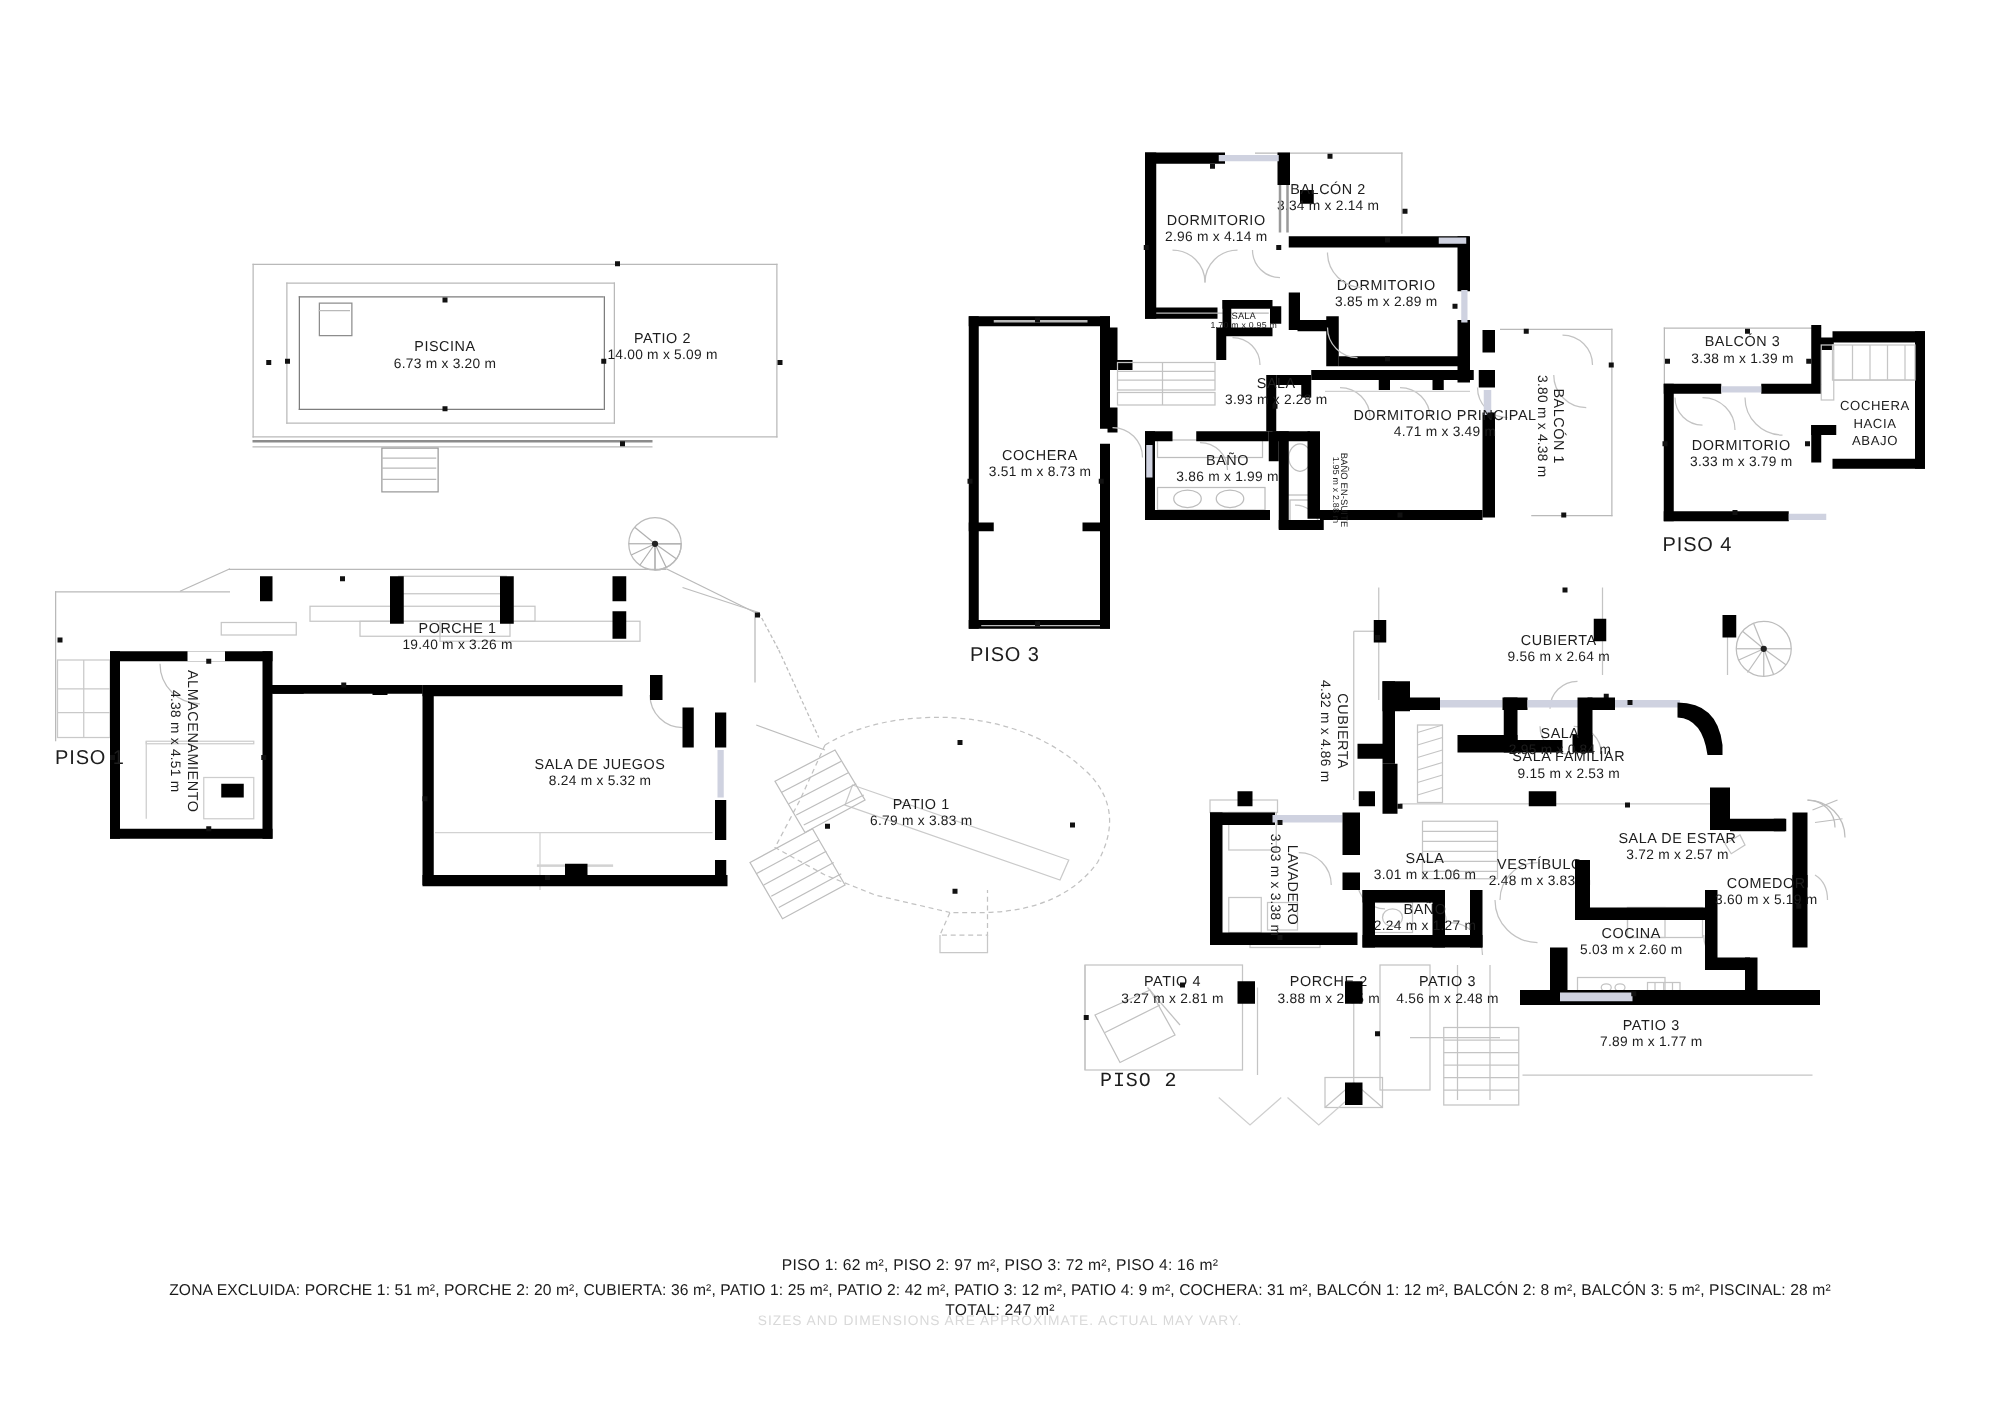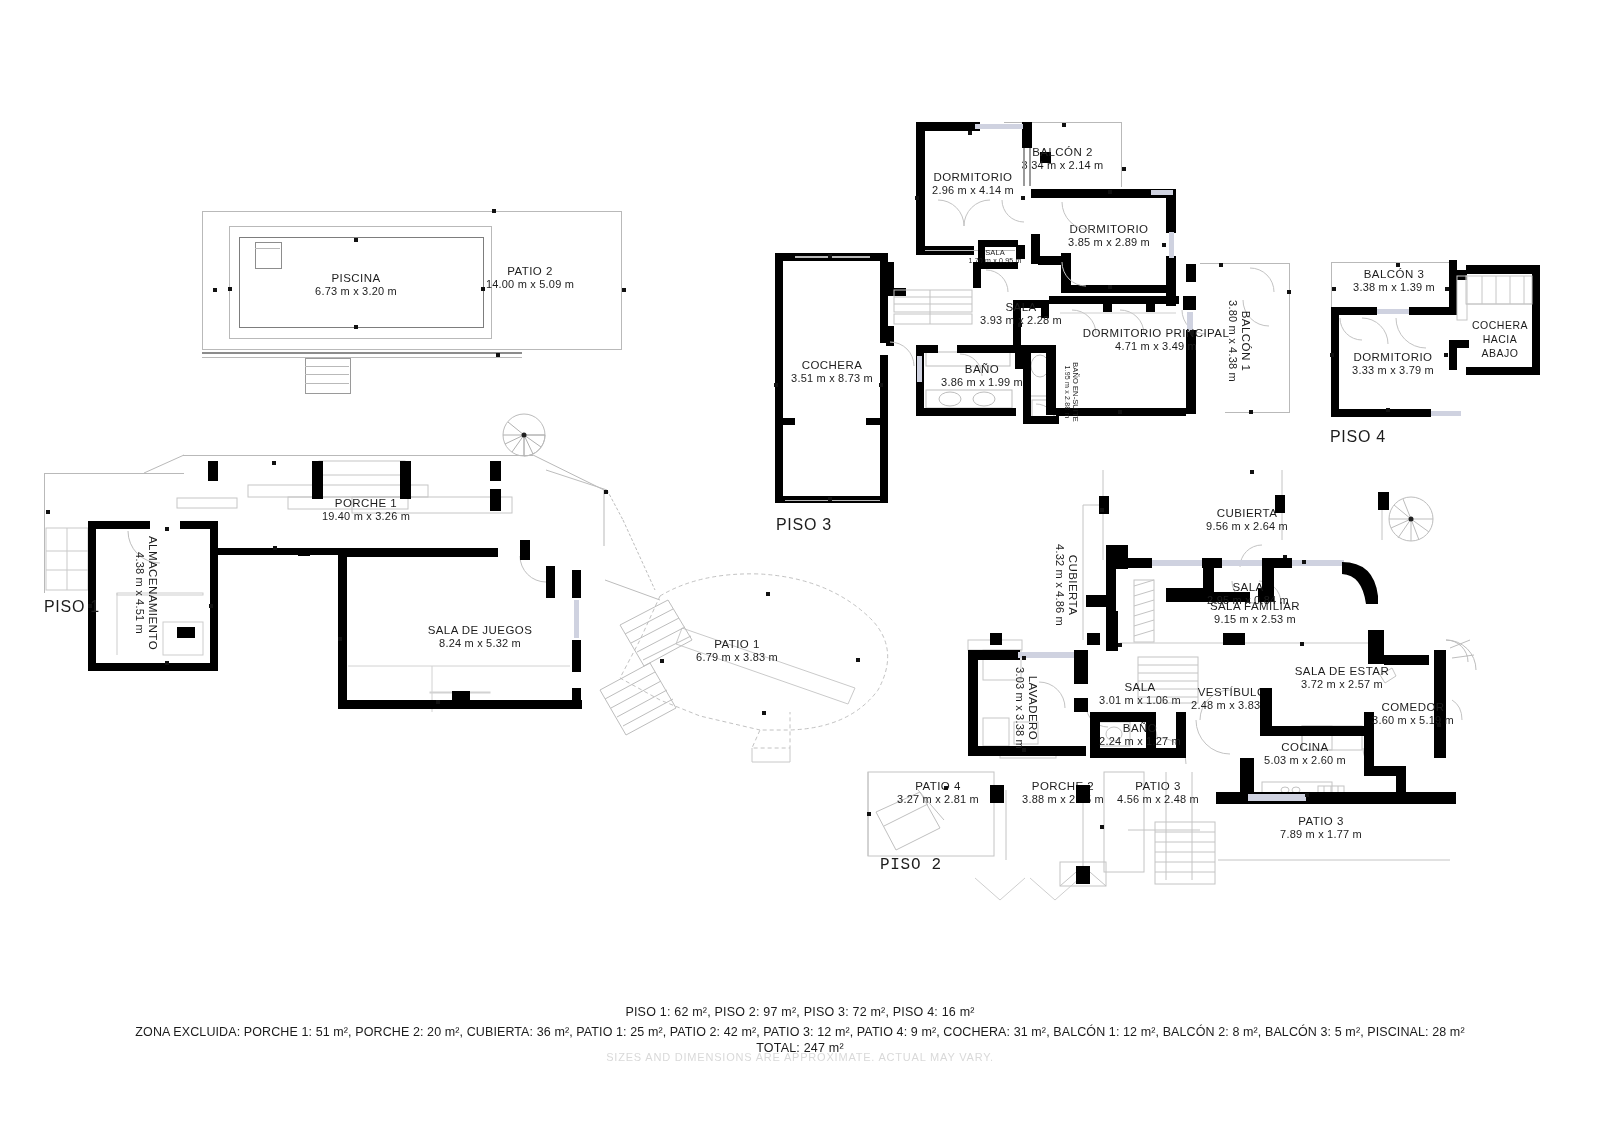--- a/index.html
+++ b/index.html
@@ -242,21 +242,21 @@
     <div class="wall" style="left:572px;top:570px;width:9px;height:28px;"></div>
     <div class="wall" style="left:572px;top:640px;width:9px;height:32px;"></div>
     <div class="wall" style="left:572px;top:688px;width:9px;height:20px;"></div>
     <div class="glass" style="left:574px;top:600px;width:5px;height:38px;"></div>
     <div class="wall" style="left:452px;top:691px;width:18px;height:11px;"></div>
     <div class="wall" style="left:298px;top:548px;width:12px;height:8px;"></div>
     <div class="dot" style="left:273px;top:546px;"></div>
     <div class="dot" style="left:338px;top:637px;"></div>
     <div class="dot" style="left:436px;top:700px;"></div>
 
-    <div class="lbl" style="left:400px;top:623px;width:160px;">
+    <div class="lbl" style="left:400px;top:605px;width:160px;">
       <span class="nm">SALA DE JUEGOS</span>
       <span class="dm">8.24 m x 5.32 m</span>
     </div>
 
     <div class="lbl" style="left:672px;top:637px;width:130px;">
       <span class="nm">PATIO 1</span>
       <span class="dm">6.79 m x 3.83 m</span>
     </div>
     <div class="dot" style="left:604px;top:490px;"></div>
     <div class="dot" style="left:766px;top:592px;"></div>

